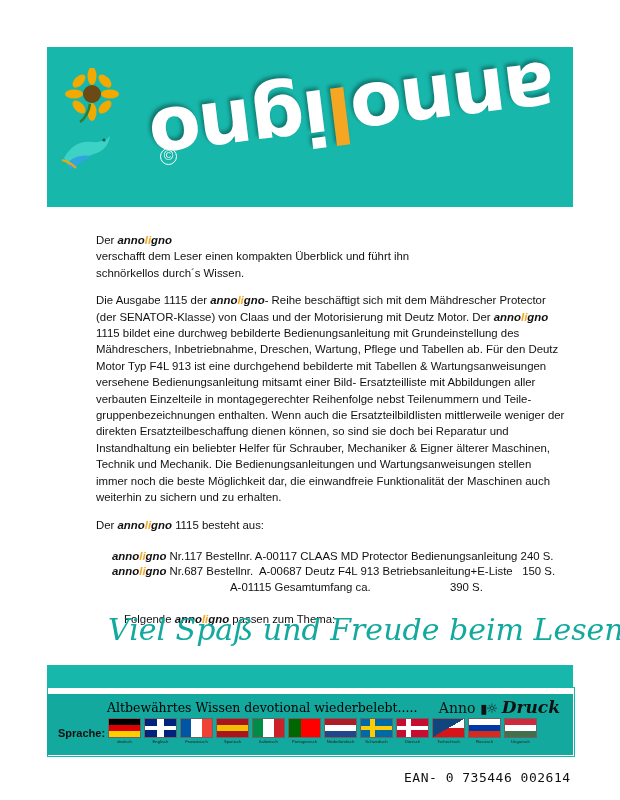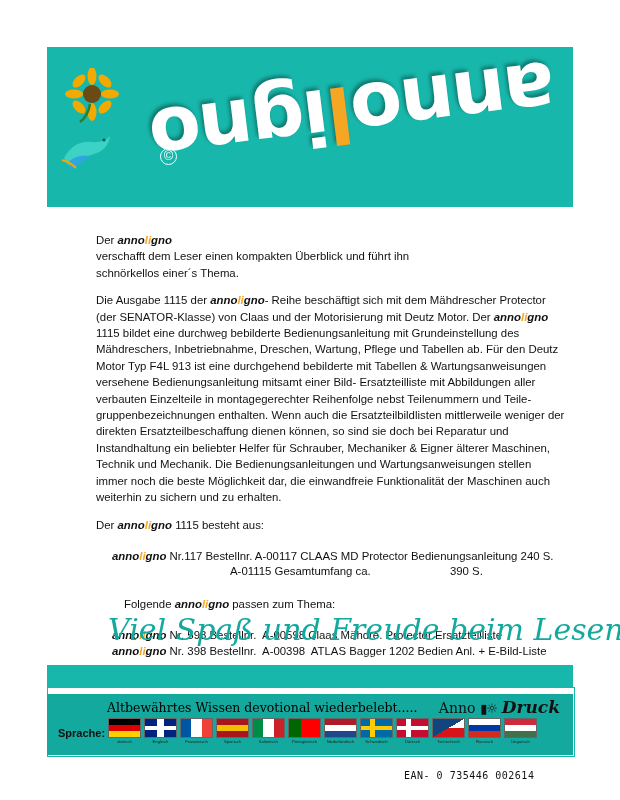--- a/index.html
+++ b/index.html
@@ -108,21 +108,21 @@
   .flag-item{width:33px;}
   .flag{width:33px;height:20px;border:0.5px solid #666;box-sizing:border-box;}
   .flag-cap{
     font-size:4.2px;color:#222;text-align:center;
     margin-top:1px;line-height:6px;
   }
 
   .ean{
     position:absolute;left:404px;top:770px;
     font-family:"DejaVu Sans Mono", monospace;
-    font-size:10px;color:#111111;letter-spacing:0.5px;
+    font-size:13px;color:#111111;letter-spacing:0.5px;
   }
 </style>
 </head>
 <body>
 
 <div class="page">
 
   <div class="header-band"></div>
 
   <svg class="sunflower" viewBox="0 0 56 56">
@@ -152,21 +152,21 @@
   <div class="logo-wrap">
     <div class="logo-text">anno<span class="dot-i">l</span>igno</div>
   </div>
   <div class="copyright">©</div>
 
   <div class="content">
 
     <p>
       <span>Der </span><span class="brand">anno<span class="g">li</span>gno</span><br>
       <span>verschafft dem Leser einen kompakten Überblick und führt ihn</span><br>
-      <span>schnörkellos einer´s Thema.</span>
+      <span>schnörkellos durch´s Wissen.</span>
     </p>
 
     <p>
       Die Ausgabe 1115 der <span class="brand">anno<span class="g">li</span>gno</span>- Reihe beschäftigt sich mit dem Mähdrescher Protector
       (der SENATOR-Klasse) von Claas und der Motorisierung mit Deutz Motor. Der <span class="brand">anno<span class="g">li</span>gno</span>
       1115 bildet eine durchweg bebilderte Bedienungsanleitung mit Grundeinstellung des
       Mähdreschers, Inbetriebnahme, Dreschen, Wartung, Pflege und Tabellen ab. Für den Deutz
       Motor Typ F4L 913 ist eine durchgehend bebilderte mit Tabellen &amp; Wartungsanweisungen
       versehene Bedienungsanleitung mitsamt einer Bild- Ersatzteilliste mit Abbildungen aller
       verbauten Einzelteile in montagegerechter Reihenfolge nebst Teilenummern und Teile-
@@ -176,30 +176,27 @@
       Technik und Mechanik. Die Bedienungsanleitungen und Wartungsanweisungen stellen
       immer noch die beste Möglichkeit dar, die einwandfreie Funktionalität der Maschinen
       auch weiterhin zu sichern und zu erhalten.
     </p>
 
     <p class="tight">
       Der <span class="brand">anno<span class="g">li</span>gno</span> 1115 besteht aus:
     </p>
     <div class="listing">
       <div class="row"><span class="brand">anno<span class="g">li</span>gno</span> Nr.117 Bestellnr. A-00117 CLAAS MD Protector Bedienungsanleitung 240 S.</div>
+      <div class="row"><span class="brand">anno<span class="g">li</span>gno</span> Nr.687 Bestellnr.  A-00687 Deutz F4L 913 Betriebsanleitung+E-Liste   150 S.</div>
       <div class="row" style="padding-left:118px;">A-01115 Gesamtumfang ca.                         390 S.</div>
     </div>
 
     <p class="tight" style="margin-top:11px;padding-left:28px;">
       Folgende <span class="brand">anno<span class="g">li</span>gno</span> passen zum Thema:
     </p>
-    <div class="listing">
-      <div class="row"><span class="brand">anno<span class="g">li</span>gno</span> Nr. 598 Bestellnr.  A-00598 Claas Mähdre. Protector Ersatzteilliste</div>
-      <div class="row"><span class="brand">anno<span class="g">li</span>gno</span> Nr. 398 Bestellnr.  A-00398  ATLAS Bagger 1202 Bedien Anl. + E-Bild-Liste</div>
-    </div>
   </div>
 
   <div class="slogan">
     <span>Viel Spaß und Freude beim Lesen</span>
   </div>
 
   <div class="footer-teal"></div>
   <div class="footer-box"></div>
   <div class="footer-inner" style="background:#13a99e;"></div>
 

